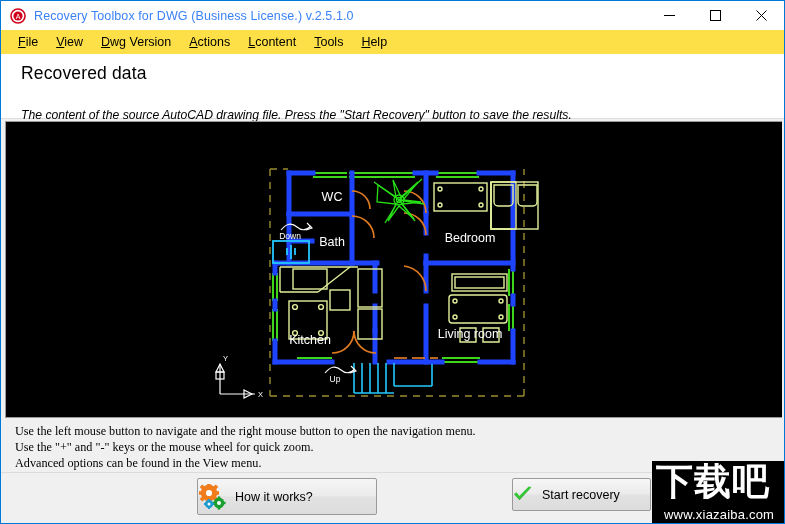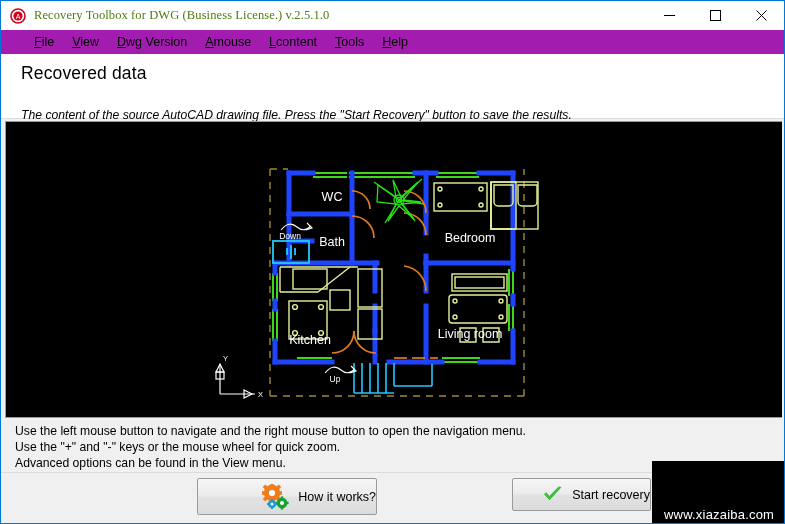--- a/index.html
+++ b/index.html
@@ -34,24 +34,23 @@
     align-items: center;
   }
   .app-icon {
     width: 16px; height: 16px;
     margin-left: 9px;
     margin-right: 8px;
     flex: 0 0 auto;
   }
   .title-text {
     font-size: 12.5px;
-    color: #4d7c0f;
+    color: #3b82f6;
     letter-spacing: 0.1px;
     white-space: nowrap;
-    font-family: Liberation Serif, serif;
   }
   .win-btns {
     position: absolute;
     right: 0; top: 0;
     height: 29px;
     display: flex;
   }
   .win-btn {
     width: 46px;
     height: 29px;
@@ -60,24 +59,24 @@
     justify-content: center;
     color: #000;
   }
 
   
   .menubar {
     position: absolute;
     left: 0; top: 29px;
     width: 783px;
     height: 24px;
-    background: #a21caf;
+    background: #fde047;
     display: flex;
     align-items: center;
-    padding-left: 24px;
+    padding-left: 8px;
     box-sizing: border-box;
   }
   .menu-item {
     font-size: 12.5px;
     color: #000;
     padding: 2px 9px;
     white-space: nowrap;
   }
   .menu-item u { text-decoration: underline; }
 
@@ -122,20 +121,21 @@
 
   
   .hints {
     position: absolute;
     left: 4px; top: 419px;
     width: 779px;
     height: 52px;
     background: #f0f0f0;
     padding: 3px 0 0 10px;
     box-sizing: border-box;
+    font-family: Liberation Serif, serif;
   }
   .hints div {
     font-size: 12.2px;
     color: #000;
     line-height: 16.2px;
   }
 
   
   .buttonbar {
     position: absolute;
@@ -145,21 +145,21 @@
     background: #f0f0f0;
     border-top: 1px solid #dcdcdc;
   }
   .btn {
     position: absolute;
     background: linear-gradient(#f6f6f6, #ebebeb 48%, #e2e2e2 52%, #dcdcdc);
     border: 1px solid #9a9a9a;
     border-radius: 2px;
     display: flex;
     align-items: center;
-    justify-content: flex-end;
+    justify-content: flex-start;
     font-size: 12.5px;
     color: #000;
     box-sizing: border-box;
   }
   .btn .lbl { margin-left: 9px; white-space: nowrap; }
   .btn-how  { left: 196px; top: 5px; width: 180px; height: 37px; }
   .btn-back { left: 418px; top: 5px; width: 81px;  height: 33px; }
   .btn-start{ left: 511px; top: 5px; width: 139px; height: 33px; }
 
   
@@ -221,21 +221,21 @@
           <line x1="10.5" y1="0.5" x2="0.5" y2="10.5" stroke="currentColor" stroke-width="1"></line>
         </svg>
       </div>
     </div>
   </div>
 
   <div class="menubar">
     <div class="menu-item"><u>F</u><span>ile</span></div>
     <div class="menu-item"><u>V</u><span>iew</span></div>
     <div class="menu-item"><u>D</u><span>wg Version</span></div>
-    <div class="menu-item"><u>A</u><span>mouse</span></div>
+    <div class="menu-item"><u>A</u><span>ctions</span></div>
     <div class="menu-item"><u>L</u><span>content</span></div>
     <div class="menu-item"><u>T</u><span>ools</span></div>
     <div class="menu-item"><u>H</u><span>elp</span></div>
   </div>
 
   <div class="header">
     <h1>Recovered data</h1>
     <p>The content of the source AutoCAD drawing file. Press the "Start Recovery" button to save the results.</p>
   </div>
 
@@ -468,16 +468,17 @@
     <div class="btn btn-start">
       <svg width="20" height="17" viewBox="0 0 20 17">
         <path d="M1.5 8.5 L6.5 14 L18 1.5 L15.5 1 L6.4 10.5 L3.4 6.8 Z" fill="#1f8a1f"></path>
         <path d="M1 8 L6.5 13.6 L18.5 1 L15.8 0.4 L6.4 10 L3.2 6.3 Z" fill="#35c935"></path>
       </svg>
       <span class="lbl">Start recovery</span>
     </div>
   </div>
 
   <div class="watermark">
+    <div class="wm-cn">下载吧</div>
     <div class="wm-url">www.xiazaiba.com</div>
   </div>
 
 </div>
 
 </body></html>

